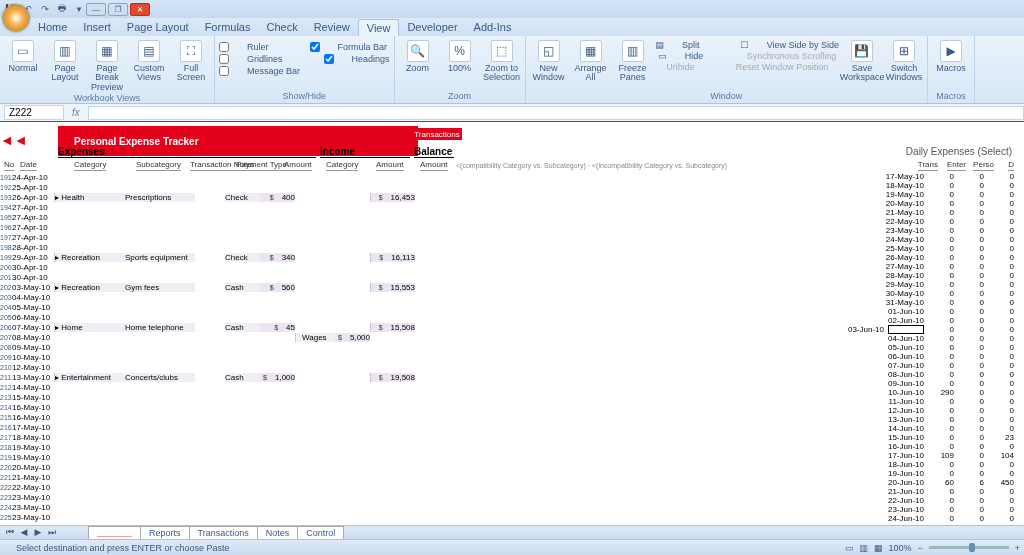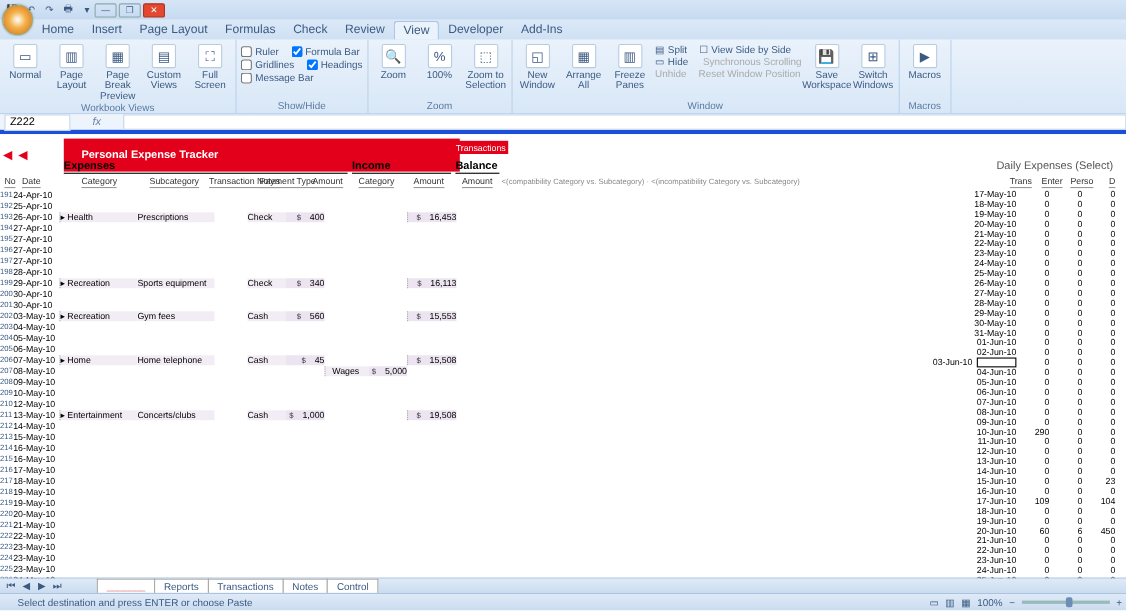--- a/index.html
+++ b/index.html
@@ -21,27 +21,27 @@
 .tabstrip .tab.active { background: #eaf2fb; border: 1px solid #a9c3e1; border-bottom: none; border-radius: 3px 3px 0 0; }
 
 
 .ribbon { height: 68px; background: linear-gradient(#eaf2fb, #d8e7f7); border-bottom: 1px solid #a9c3e1; display: flex; font-size: 10px; color: #3b5a82; }
 .rgroup { border-right: 1px solid #bcd2ea; padding: 2px 4px; display: flex; flex-direction: column; }
 .rgroup .row { display: flex; gap: 4px; flex: 1; align-items: flex-start; }
 .rgroup .lbl { text-align: center; font-size: 9px; color: #5a7aa0; padding-top: 1px; }
 .bigbtn { display: flex; flex-direction: column; align-items: center; width: 38px; padding-top: 2px; gap: 2px; }
 .bigbtn .ico { width: 22px; height: 22px; background: #fff; border: 1px solid #b8cce0; border-radius: 2px; display:flex; align-items:center; justify-content:center; font-size:12px; }
 .bigbtn span.txt { font-size: 9px; text-align: center; line-height: 1.05; }
-.chkline { display:flex; align-items:center; gap:3px; font-size:9px; white-space:nowrap; }
+.chkline { display:flex; align-items:center; gap:18px; font-size:9px; white-space:nowrap;justify-content:center; }
 .chkline input { width:10px; height:10px; }
 
 
-.fbar { height: 18px; background: #eef4fb; border-bottom: 4px solid #1d4ed8; display: flex; align-items: center; font-size: 10px; }
+.fbar { height: 18px; background: #eef4fb; border-bottom: 1px solid #1d4ed8; display: flex; align-items: center; font-size: 10px; }
 .fbar .namebox { width: 60px; border: 1px solid #c3d5ea; background: #fff; padding: 1px 4px; margin-left: 4px; }
-.fbar .fx { padding: 0 20px; color: #6a85a5; font-style: italic; }
+.fbar .fx { padding: 0 8px; color: #6a85a5; font-style: italic; }
 .fbar .formula-input { flex: 1; border: 1px solid #c3d5ea; background: #fff; height: 14px; }
 
 
 .content { position: relative; background: #fff; }
 
 .red-banner { position:absolute; left:58px; top:4px; height:30px; width:360px; background:#e2001a; color:#fff; font-weight:bold; font-size:10px; padding-left:16px; display:flex; align-items:center; }
 .tx-tab { position:absolute; left:412px; top:6px; height:12px; width:50px; background:#e2001a; color:#fff; font-size:8px; display:flex; align-items:center; justify-content:center; }
 .red-arrow { position:absolute; left:0; top:10px; color:#e2001a; font-size:14px; font-weight:bold; }
 
 .section-hdr { position:absolute; top:24px; font-weight:bold; font-size:10px; border-bottom:1px solid #000; height:12px; }

